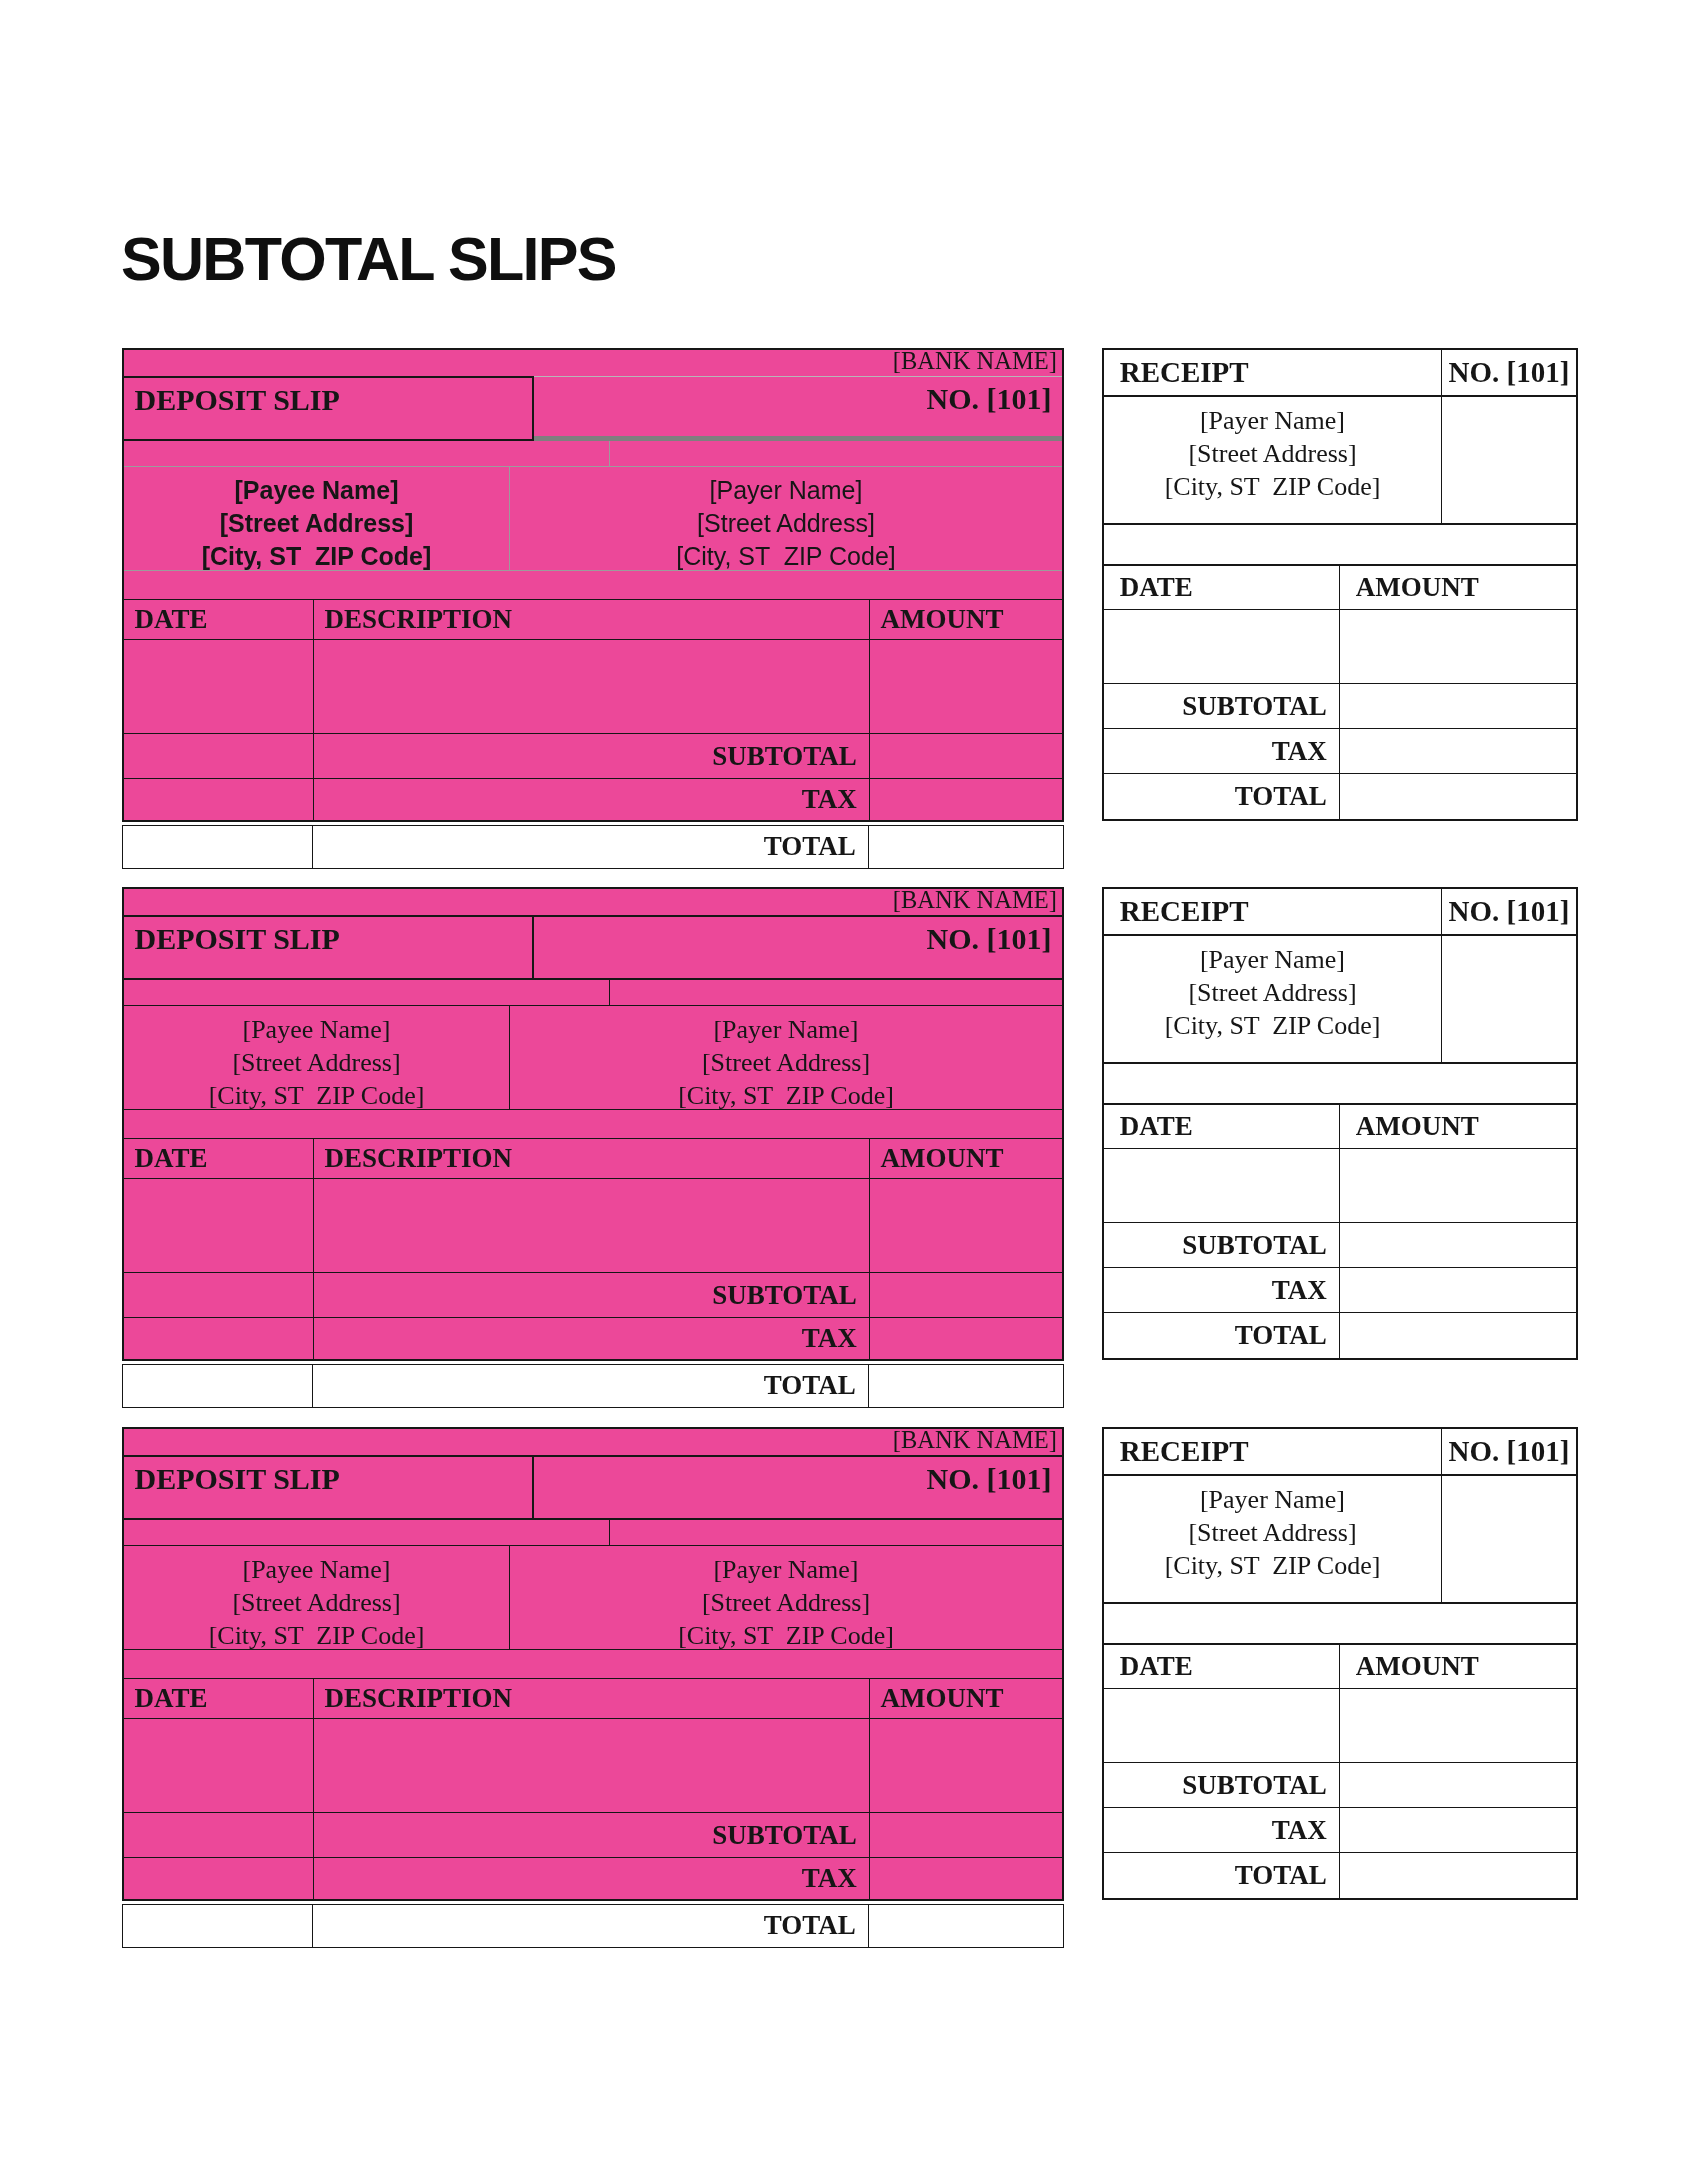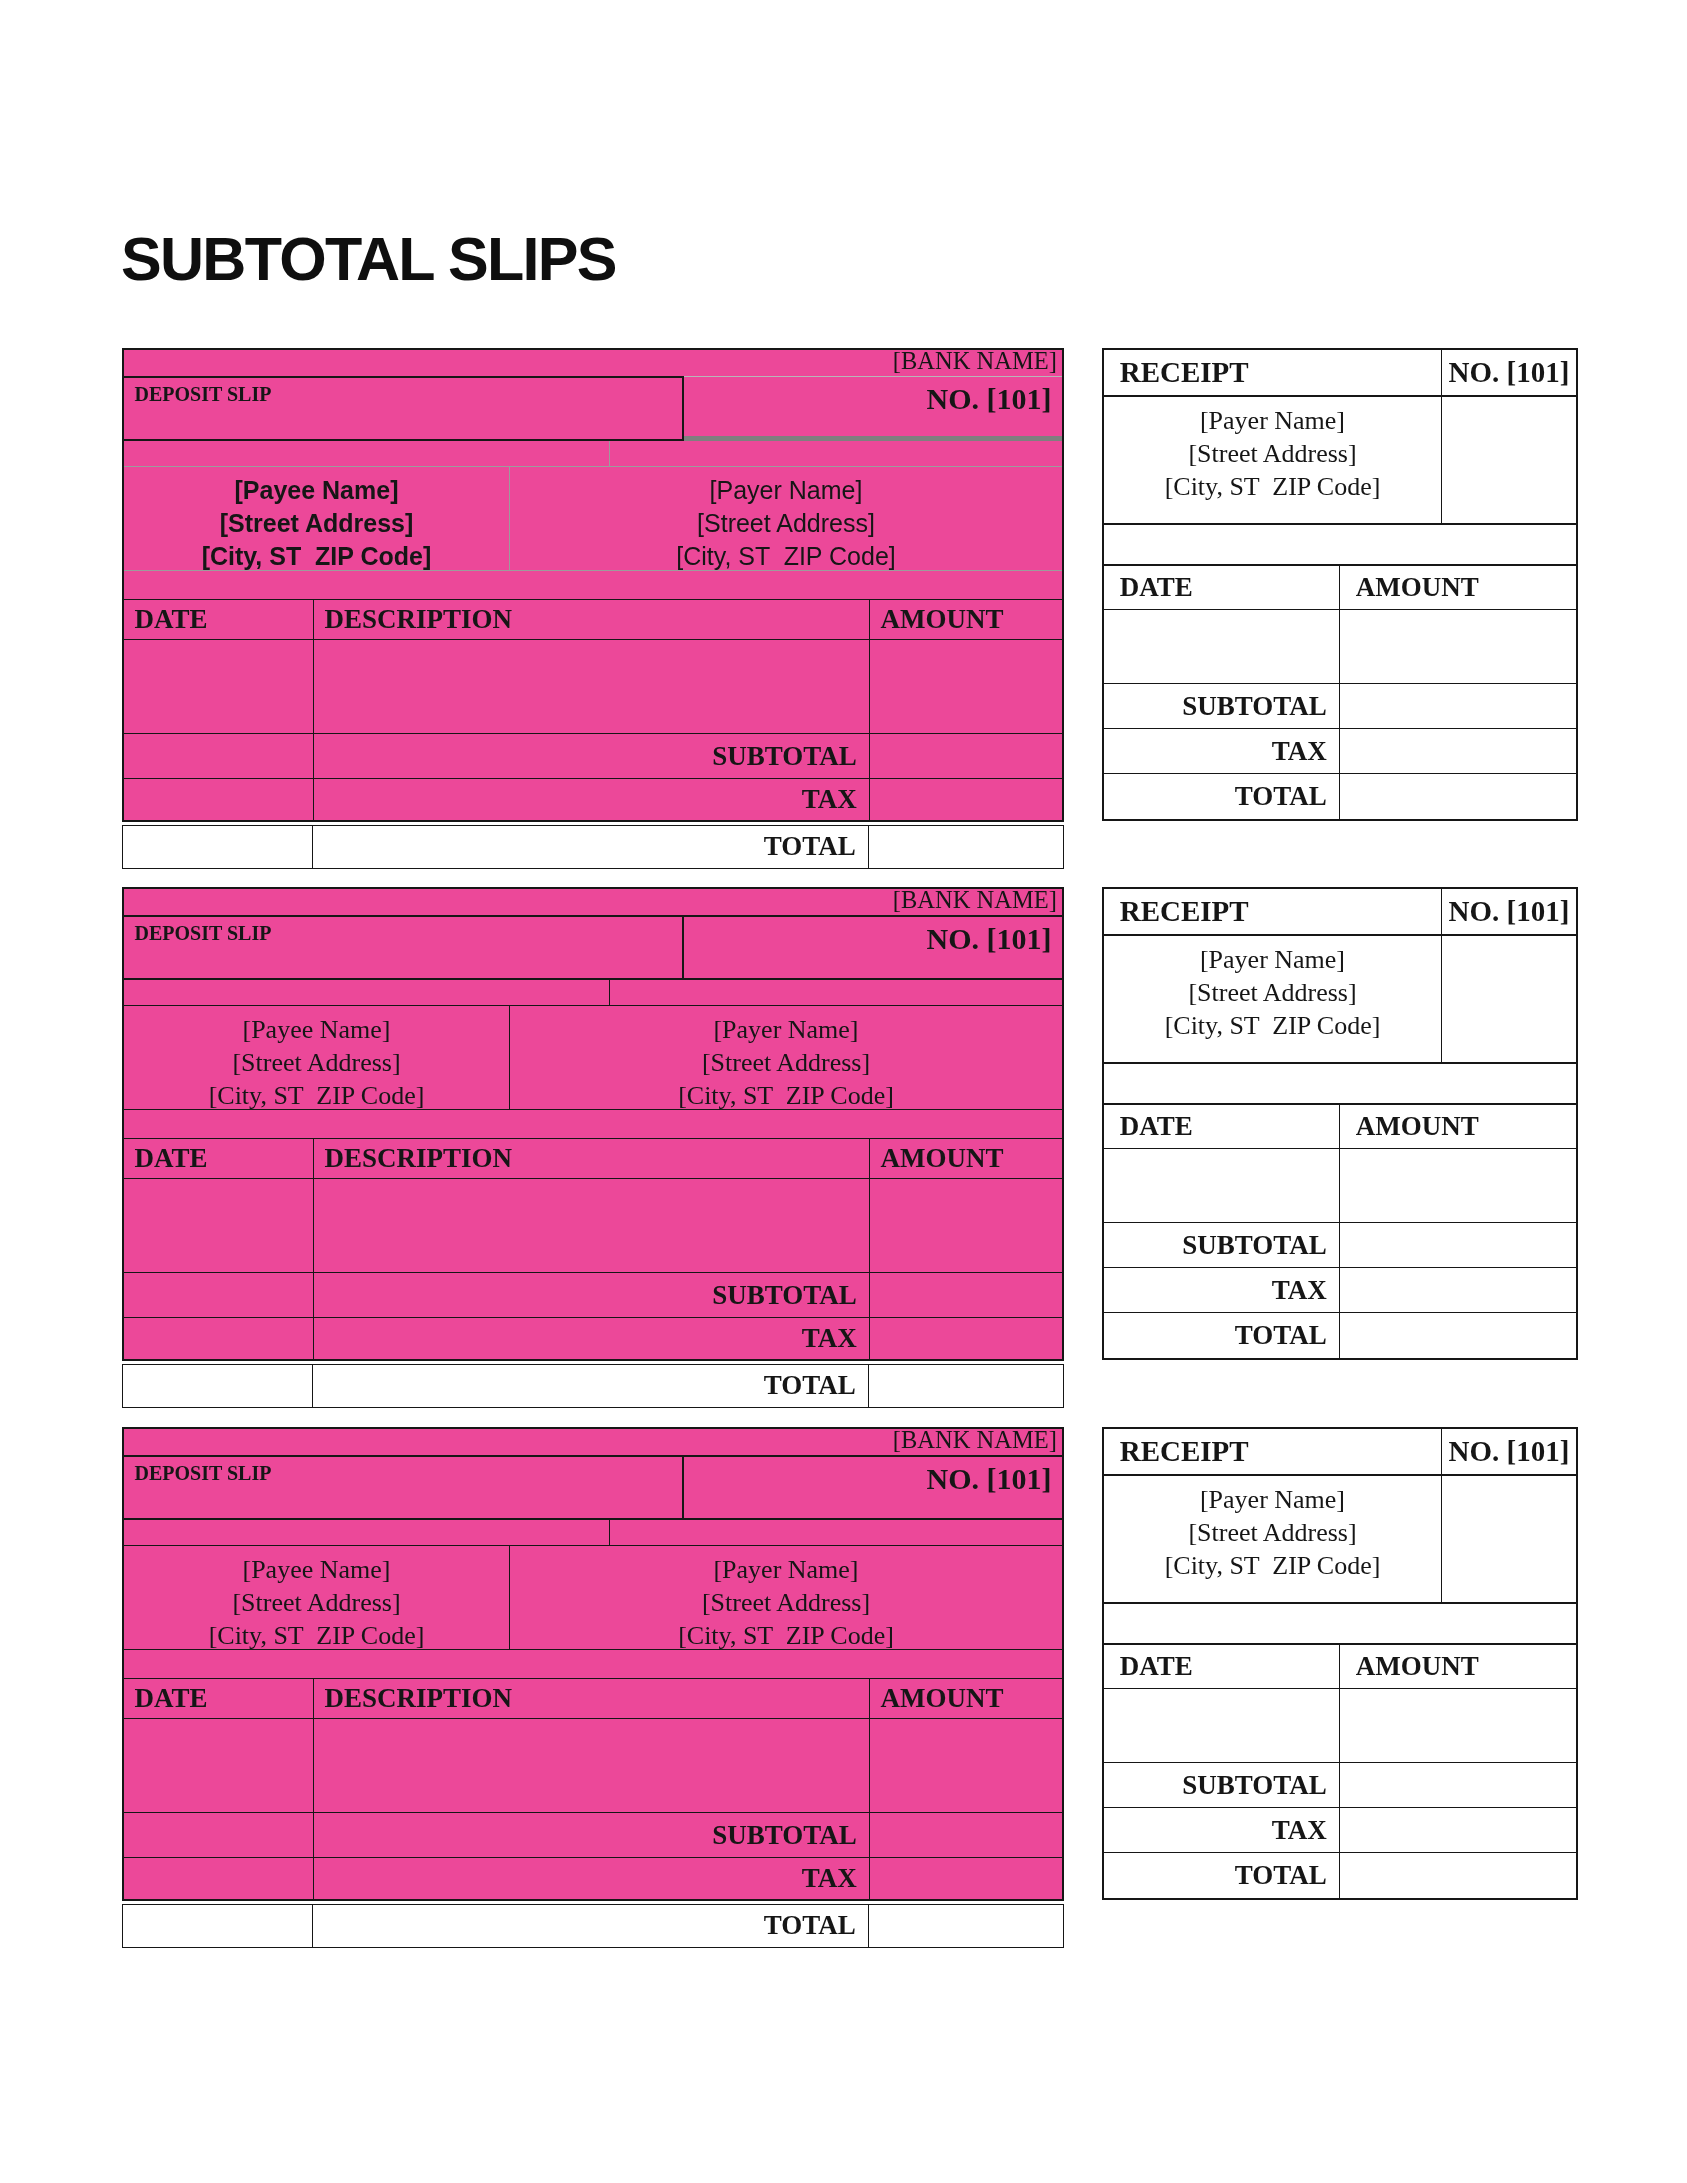--- a/index.html
+++ b/index.html
@@ -27,22 +27,22 @@
   
   .slip { position:absolute; left:122px; top:0; width:942px; }
   .slip-box { border:2.6px solid #161616; background:#ec4899; }
   .row { display:flex; box-sizing:border-box; }
   .row > div { box-sizing:border-box; }
 
   .bank-row { height:26px; justify-content:flex-end; align-items:flex-end;
               padding:0 5.2px 0.9px 0; font-size:24.5px; }
 
   .header-row { height:65px; }
-  .hdr-left  { width:560px; border:2.6px solid #161616; border-left:none;
-               padding:5.2px 0 0 10.5px; font-weight:bold; font-size:20px; }
+  .hdr-left  { width:410px; border:2.6px solid #161616; border-left:none;
+               padding:5.2px 0 0 10.5px; font-weight:bold; font-size:30px; }
   .hdr-right { flex:1; text-align:right; padding:5.2px 10.5px 0 0;
                font-weight:bold; font-size:30px; }
   .slip--classic .hdr-right { border-top:2.6px solid #161616; border-bottom:2.6px solid #161616; }
   .slip--modern  .hdr-right { border-top:1.7px solid #b7b7b7; border-bottom:5.2px solid #7f7f7f; }
 
   .slip--modern  { --iline:#9c9c9c; }
   .slip--classic { --iline:#161616; }
 
   .narrow-row { height:26px; border-bottom:1.7px solid var(--iline); }
   .nr-left { width:486px; border-right:1.7px solid var(--iline); }

